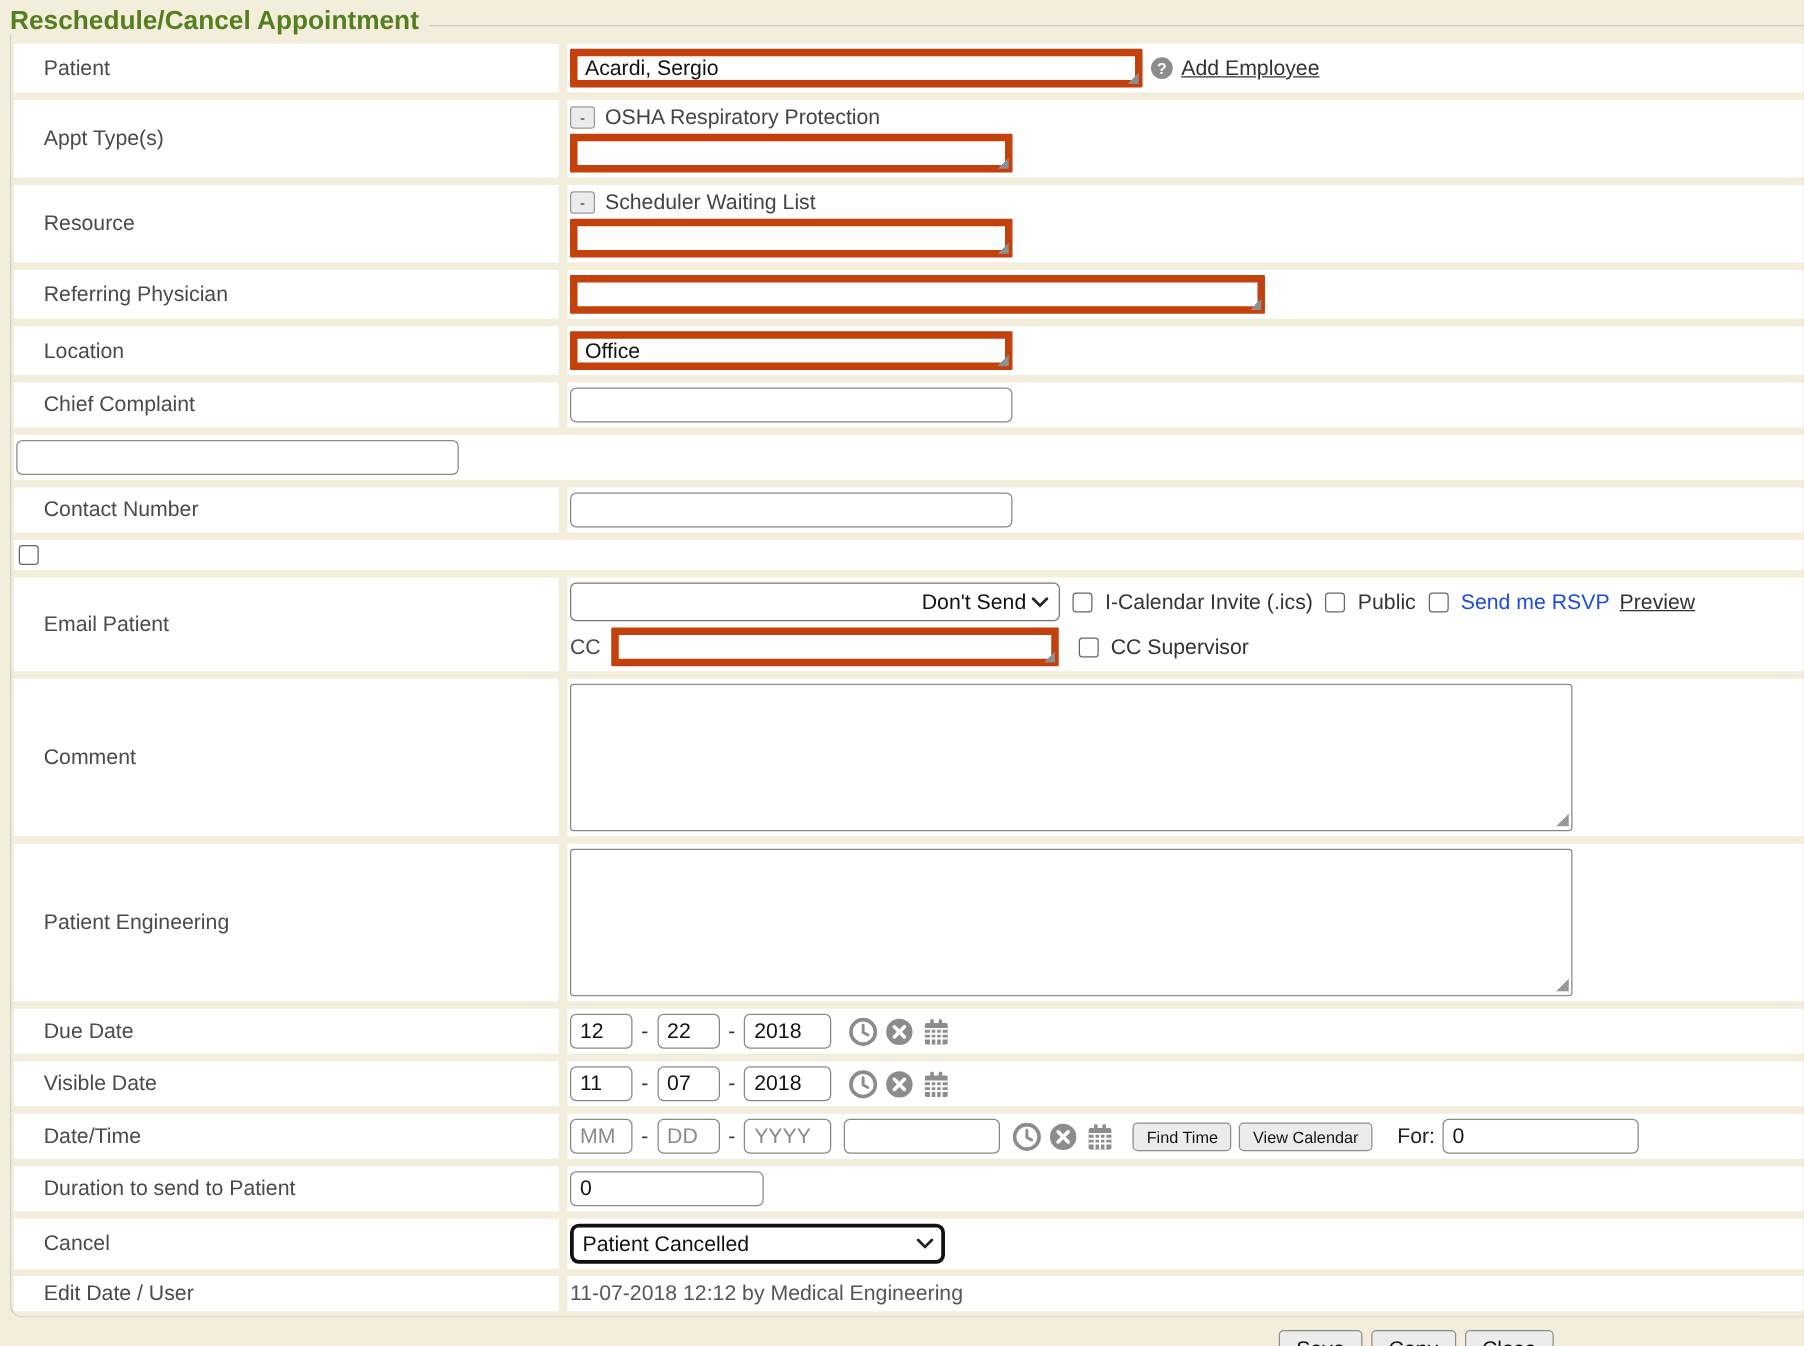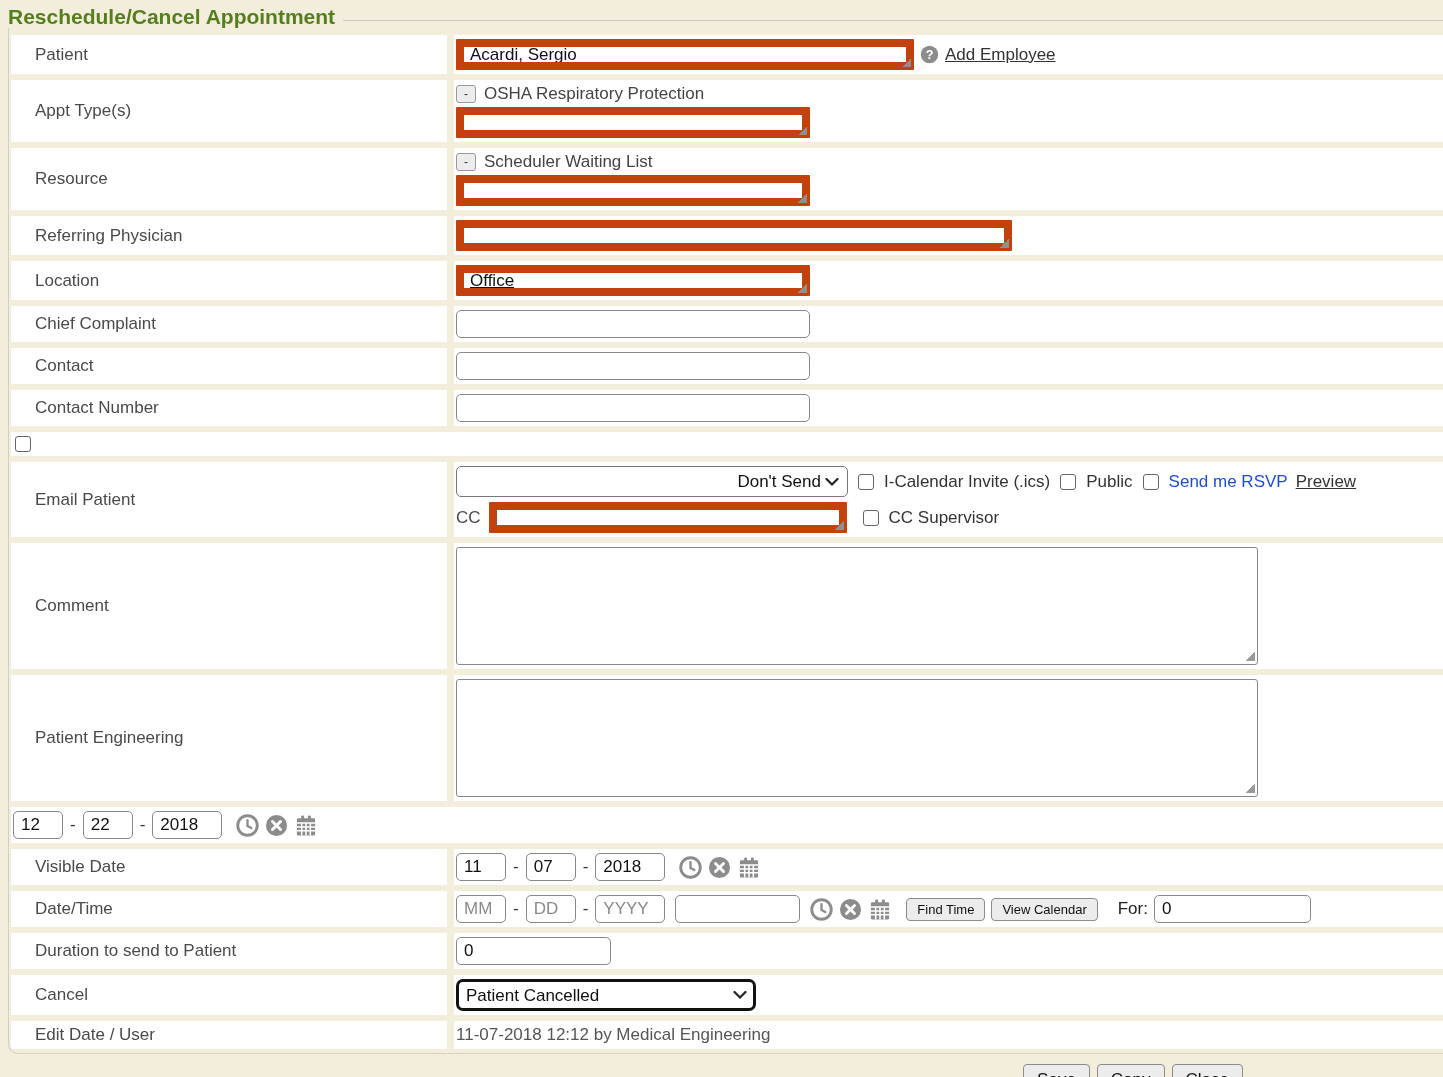--- a/index.html
+++ b/index.html
@@ -35,21 +35,21 @@
   }
   .inp-sm { width:50px; } .inp-yr { width:70px; }
   .inp-sm::placeholder, .inp-yr::placeholder { color:#8a8a8a; }
   .dark-wrap { position:relative; display:inline-block; line-height:0; }
   .dark-wrap::after {
     content:""; position:absolute; right:3px; bottom:3px; width:10px; height:10px;
     background:linear-gradient(135deg, transparent 0 55%, #8f8f8f 55% 100%);
     pointer-events:none;
   }
   .inp-dark {
-    border:8px solid #c2410c; border-radius:1px; height:31px; padding:2px 6px; background:#fff; outline:none;
+    border:6px solid #c2410c; border-radius:1px; height:31px; padding:2px 6px; background:#fff; outline:none;
   }
   .sep { color:#333; margin:0 1px; }
 
   
   .sel-wrap { position:relative; display:inline-block; }
   .sel-wrap svg.chev { position:absolute; right:9px; top:50%; transform:translateY(-50%); pointer-events:none; }
   select { appearance:none; -webkit-appearance:none; background:#fff; }
   .sel-lite { border:1.5px solid #777; border-radius:5px; height:31px; padding:2px 26px 2px 7px;text-align:right; }
   .sel-dark { border:3px solid #111; border-radius:7px; height:32px; padding:2px 26px 2px 7px; }
 
@@ -136,33 +136,32 @@
   <div class="frow">
     <div class="lbl">Referring Physician</div>
     <div class="val">
       <span class="dark-wrap"><input class="inp-dark" style="width: 556px;" value=""></span>
     </div>
   </div>
 
   <div class="frow">
     <div class="lbl">Location</div>
     <div class="val">
-      <span class="dark-wrap"><input class="inp-dark" style="width: 354px; text-decoration: underline;" value="Office"></span>
+      <span class="dark-wrap"><input class="inp-dark" style="width: 354px;" value="Office"></span>
     </div>
   </div>
 
   <div class="frow">
     <div class="lbl">Chief Complaint</div>
     <div class="val">
       <input class="inp-lite" style="width: 354px;" value="">
     </div>
   </div>
 
   <div class="frow">
-    <div class="lbl">Contact</div>
     <div class="val">
       <input class="inp-lite" style="width: 354px;" value="">
     </div>
   </div>
 
   <div class="frow">
     <div class="lbl">Contact Number</div>
     <div class="val">
       <input class="inp-lite" style="width: 354px;" value="">
     </div>
@@ -211,20 +210,21 @@
   </div>
 
   <div class="frow">
     <div class="lbl">Patient Engineering</div>
     <div class="val">
       <span class="ta-wrap"><textarea style=""></textarea></span>
     </div>
   </div>
 
   <div class="frow">
+    <div class="lbl">Due Date</div>
     <div class="val">
       <input class="inp-lite inp-sm" value="12" style="">
         <span class="sep">-</span>
         <input class="inp-lite inp-sm" value="22" style="">
         <span class="sep">-</span>
         <input class="inp-lite inp-yr" value="2018" style="">
       <span class="icon-gap" style="margin-left:8px">
         <span class="icon">
             <svg width="23" height="23" viewBox="0 0 24 24">
               <circle cx="12" cy="12" r="10.2" fill="none" stroke="#8C8C8C" stroke-width="3"></circle>

